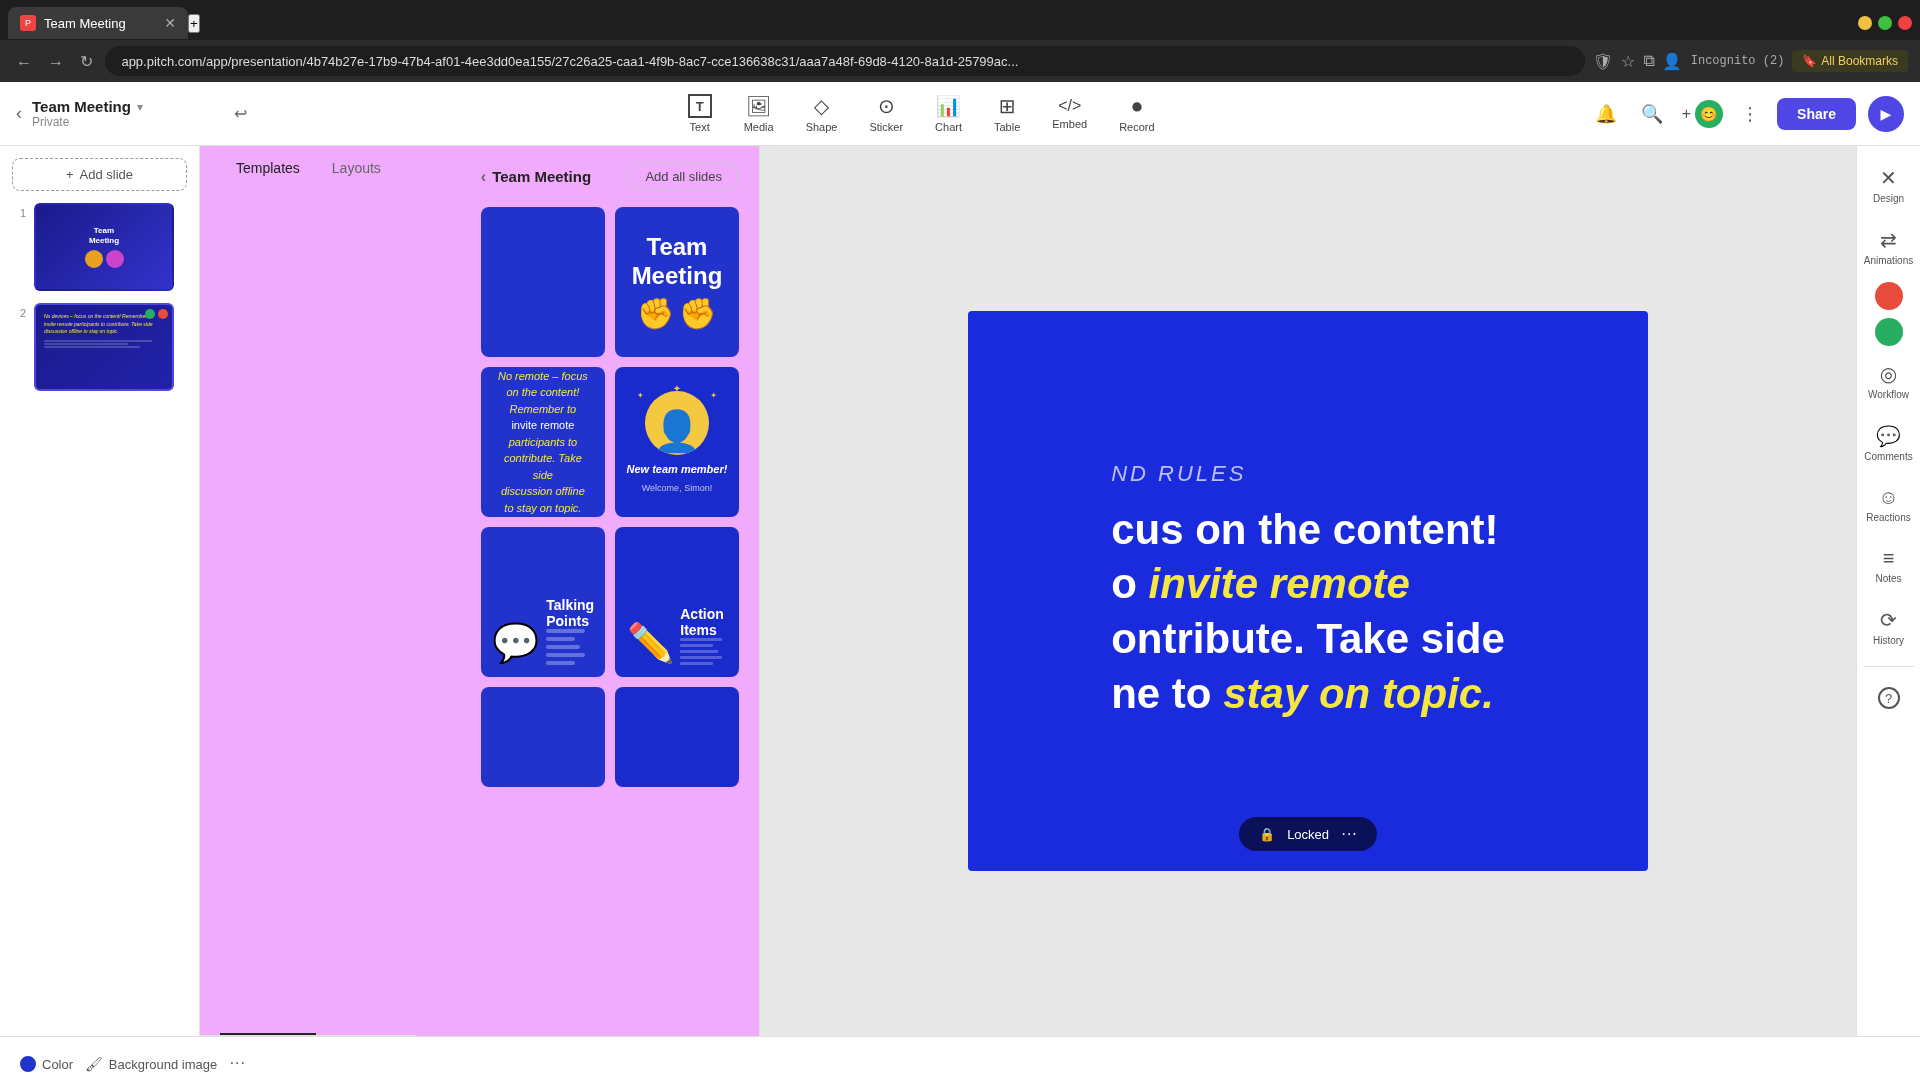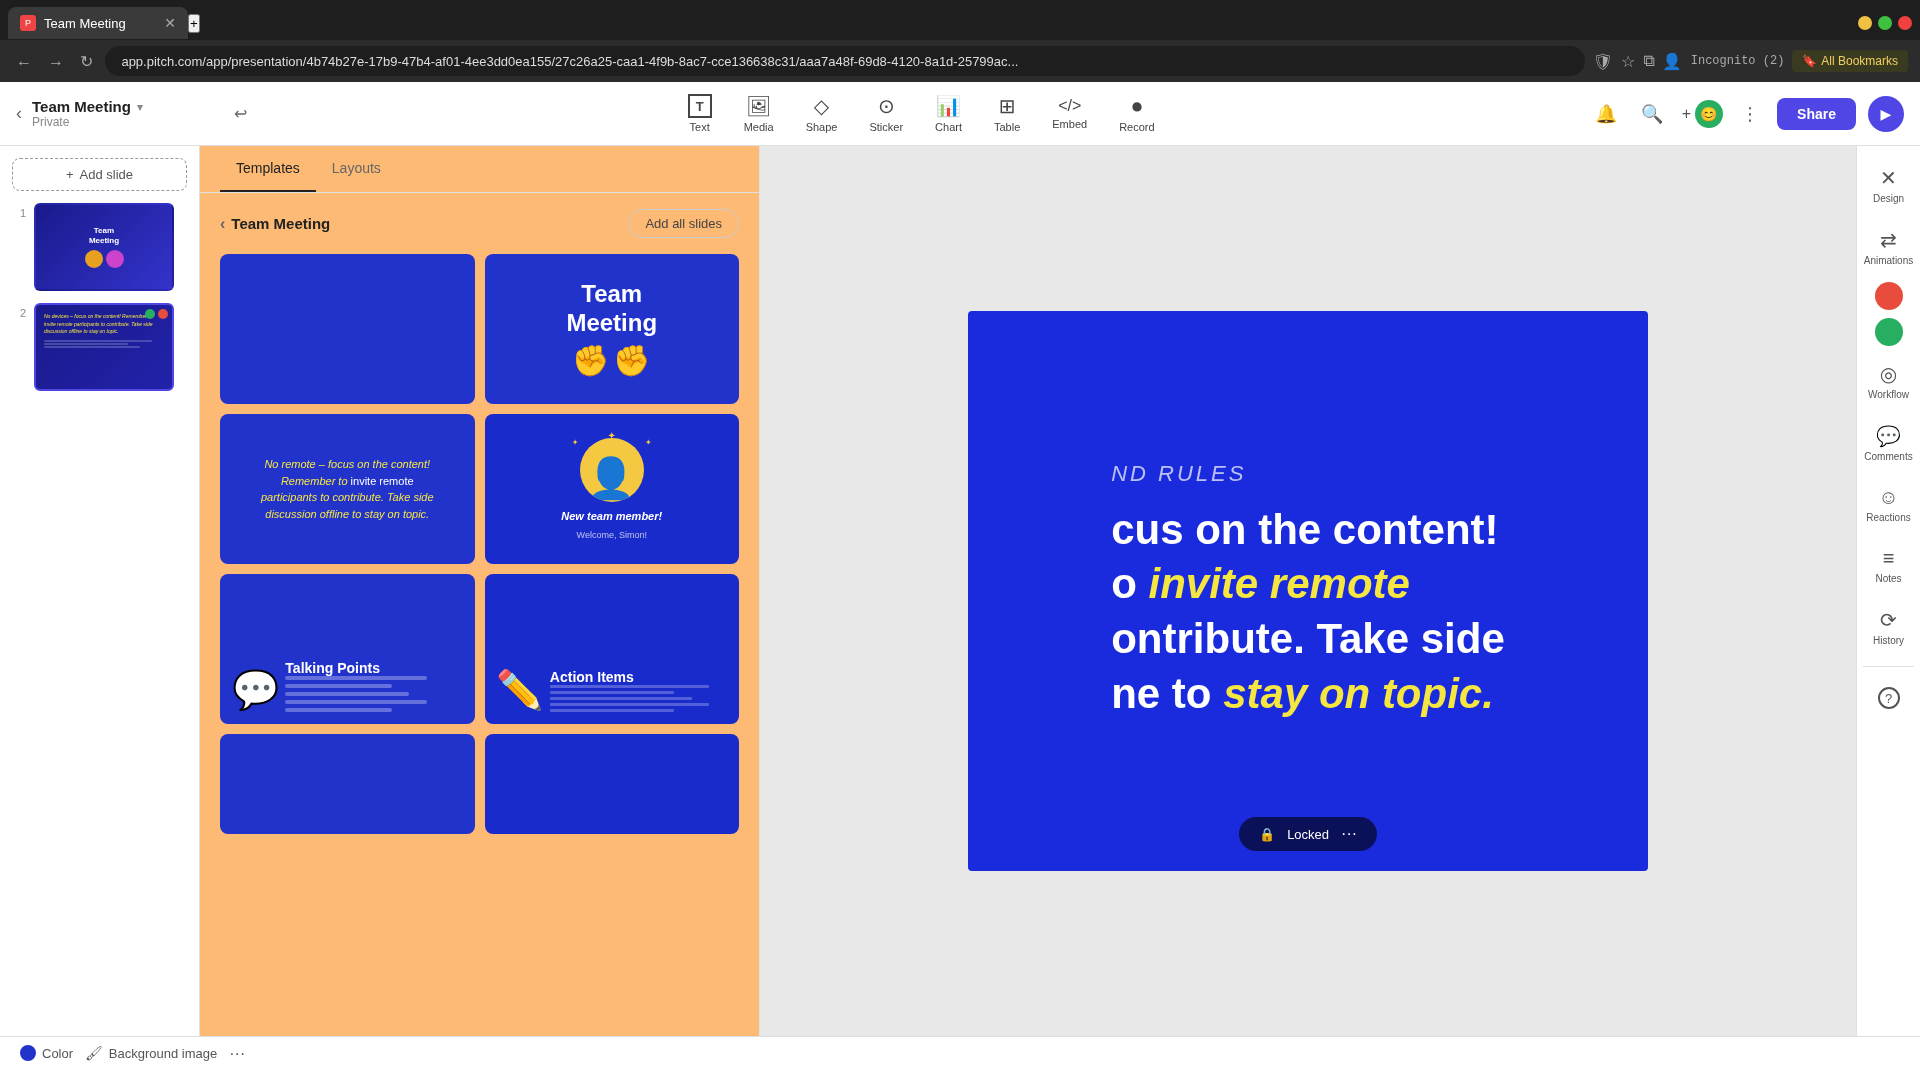--- a/index.html
+++ b/index.html
@@ -55,21 +55,21 @@
     .slide-thumb { width: 140px; height: 88px; border-radius: 6px; border: 2px solid transparent; overflow: hidden; position: relative; cursor: pointer; flex-shrink: 0; }
     .slide-thumb.active { border-color: #4f46e5; }
     .slide-thumb-1 { background: linear-gradient(135deg, #1a1a8c 0%, #3333cc 100%); display: flex; align-items: center; justify-content: center; }
     .slide-thumb-2 { background: linear-gradient(135deg, #1a1a8c 0%, #2222aa 100%); }
     .recording-indicators { position: absolute; top: 4px; right: 4px; display: flex; gap: 3px; }
     .rec-dot { width: 10px; height: 10px; border-radius: 50%; }
     .rec-green { background: #27ae60; }
     .rec-red { background: #e74c3c; }
 
     
-    .template-panel { width: 560px; background: #fdba74; border-right: 1px solid #e0e0e0; display: flex; flex-direction: column; overflow: hidden; }
+    .template-panel { width: 560px; background: #f0abfc; border-right: 1px solid #e0e0e0; display: flex; flex-direction: row; overflow: hidden; gap: 44px; }
     .template-tabs { display: flex; border-bottom: 1px solid #e0e0e0; padding: 0 20px; }
     .template-tab { padding: 14px 16px; font-size: 14px; cursor: pointer; color: #666; border-bottom: 2px solid transparent; }
     .template-tab.active { color: #222; border-bottom-color: #222; font-weight: 500; }
 
     .template-content { flex: 1; overflow-y: auto; padding: 16px 20px; }
     .template-header { display: flex; align-items: center; justify-content: space-between; margin-bottom: 16px; }
     .template-back { display: flex; align-items: center; gap: 6px; font-size: 15px; font-weight: 600; color: #222; cursor: pointer; }
     .template-back-icon { color: #666; font-size: 16px; }
     .add-all-btn { border: 1.5px solid #ccc; border-radius: 20px; padding: 6px 16px; font-size: 13px; background: none; cursor: pointer; color: #444; }
 
@@ -107,21 +107,21 @@
     
     .right-sidebar { width: 64px; background: #fff; border-left: 1px solid #e0e0e0; display: flex; flex-direction: column; align-items: center; padding: 12px 0; gap: 8px; }
     .sidebar-icon-item { display: flex; flex-direction: column; align-items: center; gap: 3px; padding: 8px 6px; cursor: pointer; border-radius: 8px; width: 56px; }
     .sidebar-icon { font-size: 20px; color: #555; }
     .sidebar-label { font-size: 10px; color: #555; text-align: center; }
     .sidebar-rec-btn { width: 28px; height: 28px; border-radius: 50%; background: #e74c3c; border: none; cursor: pointer; }
     .sidebar-green-btn { width: 28px; height: 28px; border-radius: 50%; background: #27ae60; border: none; cursor: pointer; }
     .sidebar-divider { width: 80%; height: 1px; background: #e0e0e0; margin: 4px 0; }
 
     
-    .bottom-bar { display: flex; align-items: flex-start; padding: 8px 20px; background: #fff; border-top: 1px solid #e0e0e0; gap: 12px; height: 44px; }
+    .bottom-bar { display: flex; align-items: flex-end; padding: 8px 20px; background: #fff; border-top: 1px solid #e0e0e0; gap: 12px; height: 44px; }
     .bottom-item { display: flex; align-items: center; gap: 6px; font-size: 13px; color: #555; cursor: pointer; }
     .color-dot { width: 16px; height: 16px; border-radius: 50%; border: 2px solid #ccc; }
 
     
     .tc-grid-lines { display: flex; flex-direction: column; gap: 3px; flex: 1; }
     .tc-grid-line { height: 3px; background: rgba(255,255,255,0.25); border-radius: 1px; }
     .tc-grid-line.gw90 { width: 90%; }
     .tc-grid-line.gw70 { width: 70%; }
     .tc-grid-line.gw80 { width: 80%; }
   </style>

